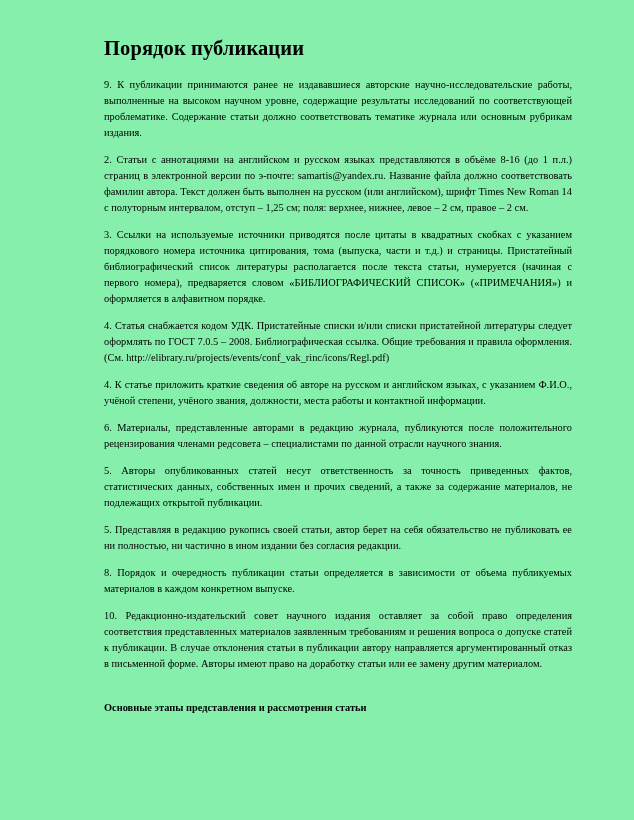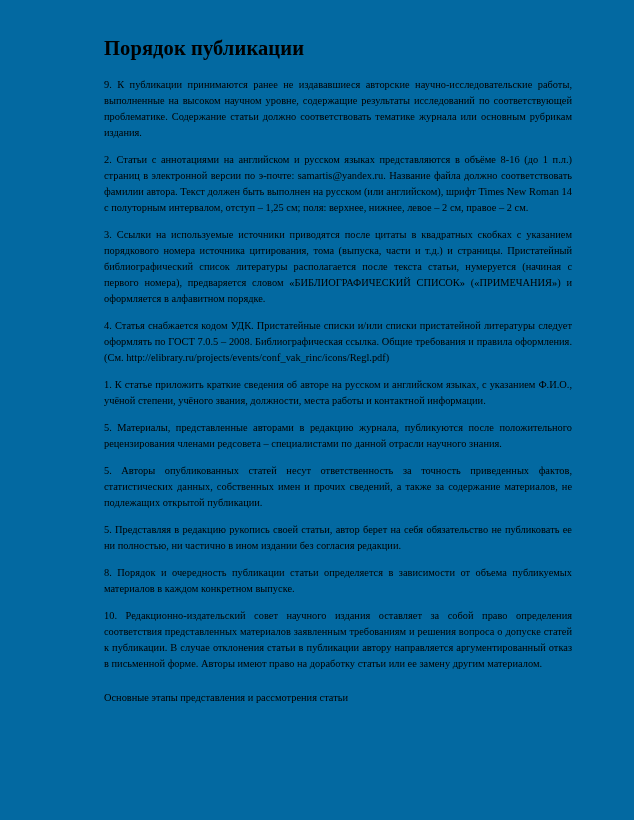--- a/index.html
+++ b/index.html
@@ -11,21 +11,21 @@
     width: 634px;
     height: 820px;
     font-family: "Liberation Serif", serif;
     color: #000000;
     overflow: hidden;
   }
   .page {
     position: relative;
     width: 634px;
     height: 820px;
-    background: #0369a1;
+    background: #86efac;
     box-sizing: border-box;
     padding: 36px 62px 0 104px;
   }
   .doc-title {
     font-family: "Liberation Serif", serif;
     font-size: 20.5px;
     font-weight: bold;
     line-height: 1.2;
     margin: 0 0 16px 0;
     letter-spacing: 0.1px;
@@ -36,36 +36,36 @@
     margin: 0 0 11px 0;
     text-align: justify;
     hyphens: none;
   }
   .para:last-child {
     margin-bottom: 0;
   }
   .section-heading {
     font-size: 10.4px;
     line-height: 1.54;
-    font-weight: normal;
-    margin: 18px 0 0 0;
+    font-weight: bold;
+    margin: 28px 0 0 0;
     text-align: left;
   }
 </style>
 </head>
 <body>
 
 <div class="page">
   <h1 class="doc-title">Порядок публикации</h1>
 
   <p class="para">9. К публикации принимаются ранее не издававшиеся авторские научно-исследовательские работы, выполненные на высоком научном уровне, содержащие результаты исследований по соответствующей проблематике. Содержание статьи должно соответствовать тематике журнала или основным рубрикам издания.</p>
   <p class="para">2. Статьи с аннотациями на английском и русском языках представляются в объёме 8-16 (до 1 п.л.) страниц в электронной версии по э-почте: samartis@yandex.ru. Название файла должно соответствовать фамилии автора. Текст должен быть выполнен на русском (или английском), шрифт Times New Roman 14 с полуторным интервалом, отступ – 1,25 см; поля: верхнее, нижнее, левое – 2 см, правое – 2 см.</p>
   <p class="para">3. Ссылки на используемые источники приводятся после цитаты в квадратных скобках с указанием порядкового номера источника цитирования, тома (выпуска, части и т.д.) и страницы. Пристатейный библиографический список литературы располагается после текста статьи, нумеруется (начиная с первого номера), предваряется словом «БИБЛИОГРАФИЧЕСКИЙ СПИСОК» («ПРИМЕЧАНИЯ») и оформляется в алфавитном порядке.</p>
   <p class="para">4. Статья снабжается кодом УДК. Пристатейные списки и/или списки пристатейной литературы следует оформлять по ГОСТ 7.0.5 – 2008. Библиографическая ссылка. Общие требования и правила оформления. (См. http://elibrary.ru/projects/events/conf_vak_rinc/icons/Regl.pdf)</p>
-  <p class="para">1. К статье приложить краткие сведения об авторе на русском и английском языках, с указанием Ф.И.О., учёной степени, учёного звания, должности, места работы и контактной информации.</p>
-  <p class="para">5. Материалы, представленные авторами в редакцию журнала, публикуются после положительного рецензирования членами редсовета – специалистами по данной отрасли научного знания.</p>
+  <p class="para">4. К статье приложить краткие сведения об авторе на русском и английском языках, с указанием Ф.И.О., учёной степени, учёного звания, должности, места работы и контактной информации.</p>
+  <p class="para">6. Материалы, представленные авторами в редакцию журнала, публикуются после положительного рецензирования членами редсовета – специалистами по данной отрасли научного знания.</p>
   <p class="para">5. Авторы опубликованных статей несут ответственность за точность приведенных фактов, статистических данных, собственных имен и прочих сведений, а также за содержание материалов, не подлежащих открытой публикации.</p>
   <p class="para">5. Представляя в редакцию рукопись своей статьи, автор берет на себя обязательство не публиковать ее ни полностью, ни частично в ином издании без согласия редакции.</p>
   <p class="para">8. Порядок и очередность публикации статьи определяется в зависимости от объема публикуемых материалов в каждом конкретном выпуске.</p>
   <p class="para">10. Редакционно-издательский совет научного издания оставляет за собой право определения соответствия представленных материалов заявленным требованиям и решения вопроса о допуске статей к публикации. В случае отклонения статьи в публикации автору направляется аргументированный отказ в письменной форме. Авторы имеют право на доработку статьи или ее замену другим материалом.</p>
 
   <p class="section-heading">Основные этапы представления и рассмотрения статьи</p>
 </div>
 
 </body></html>

